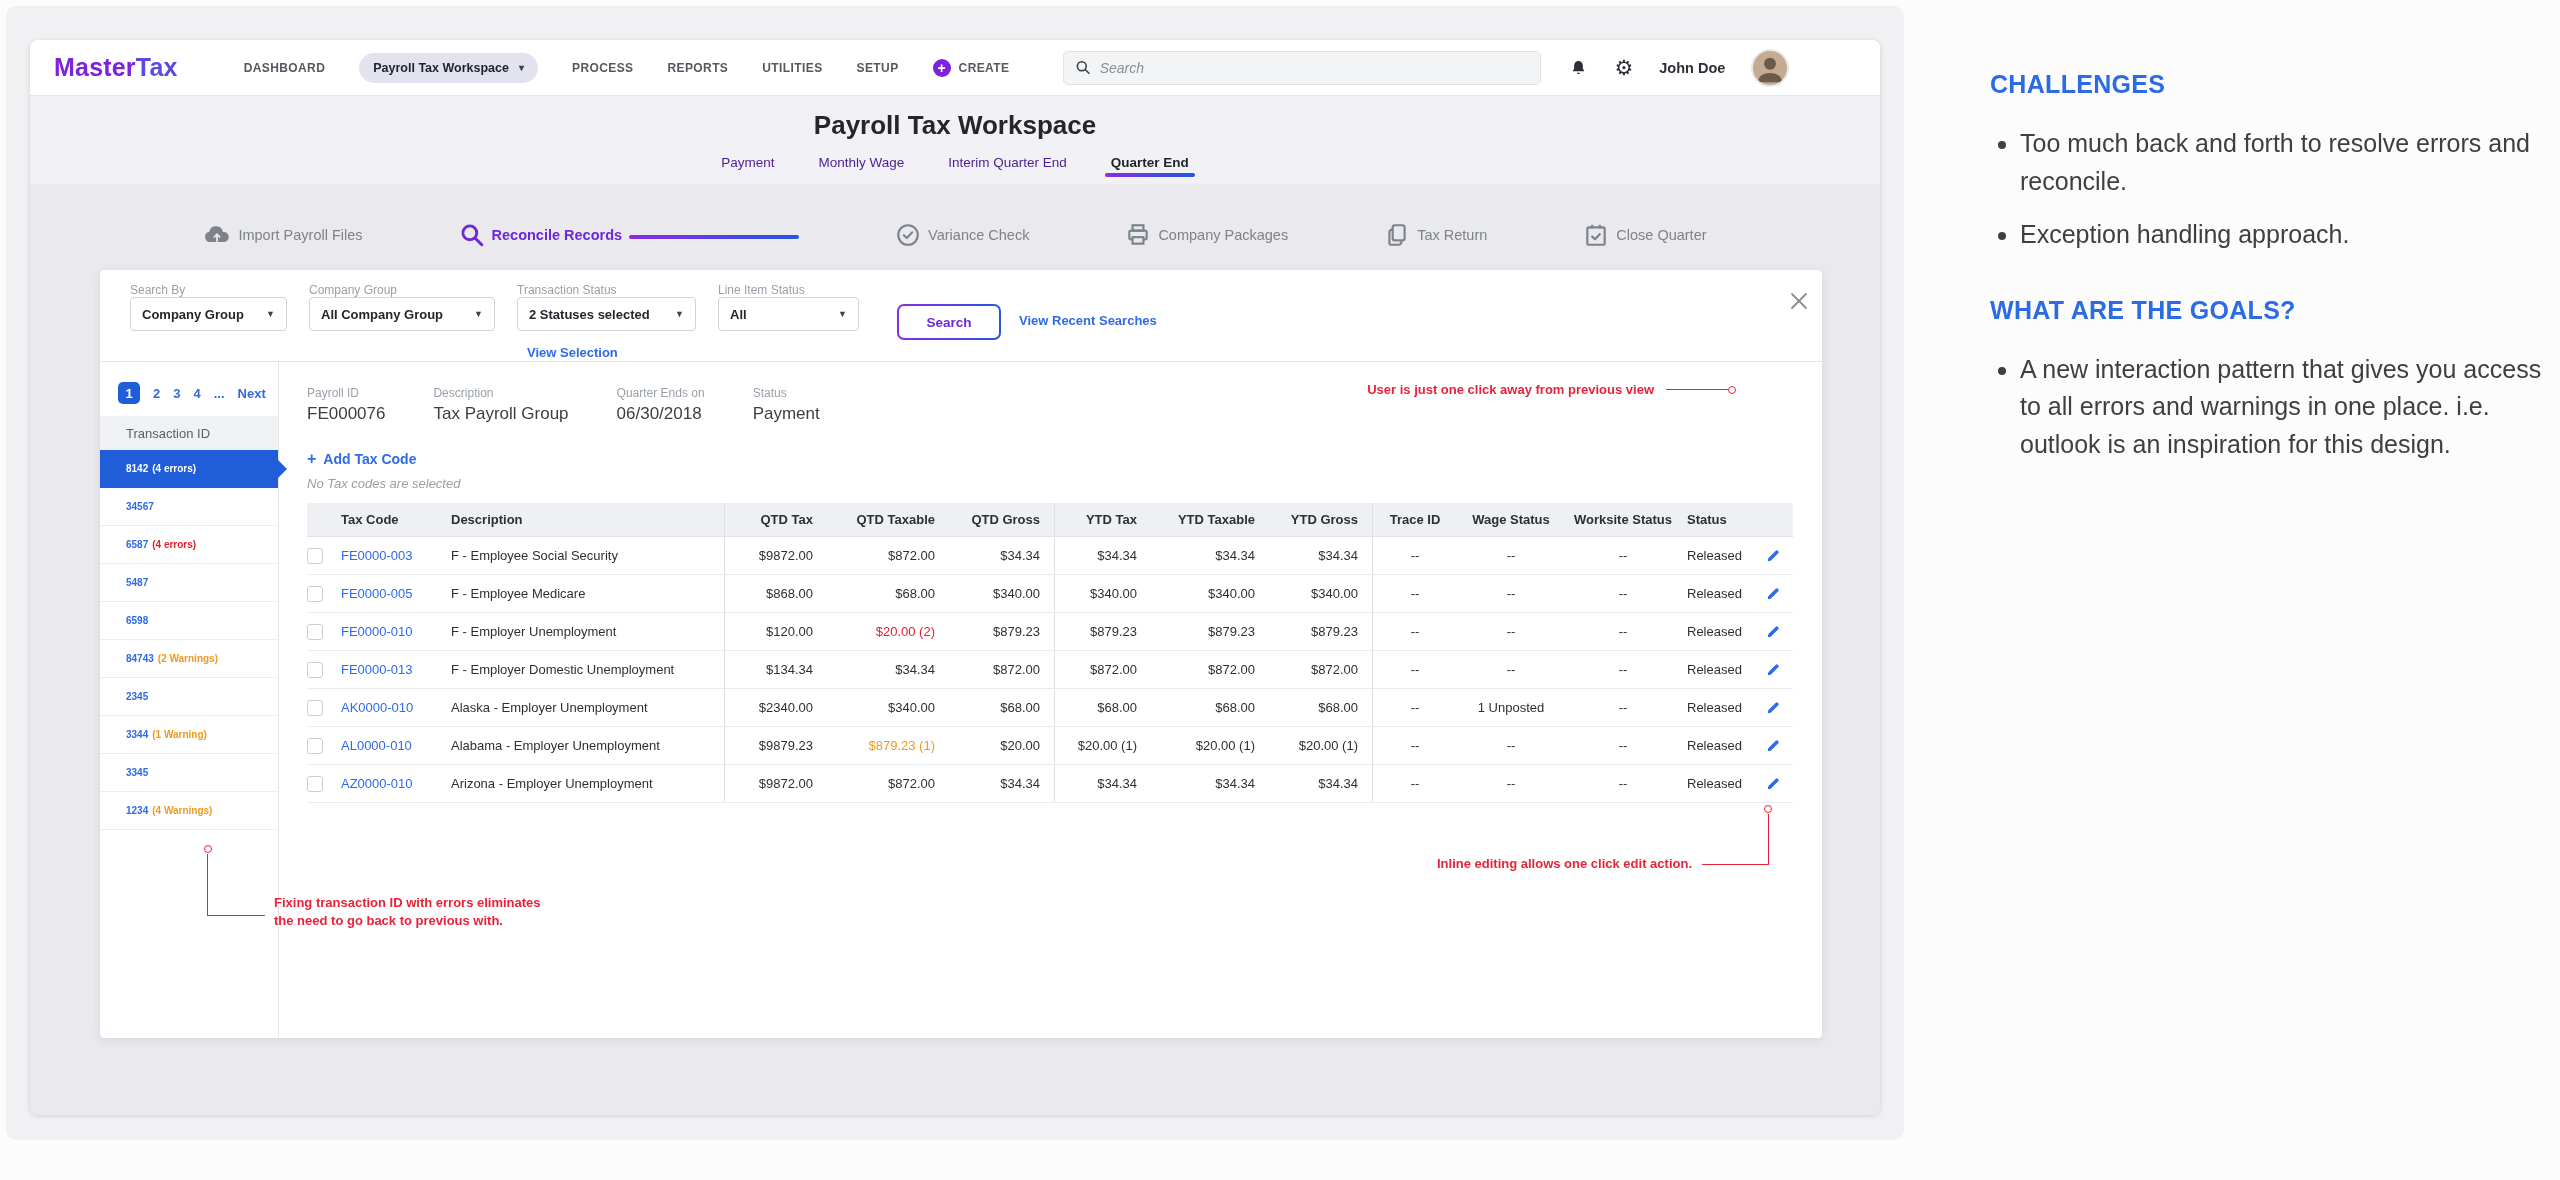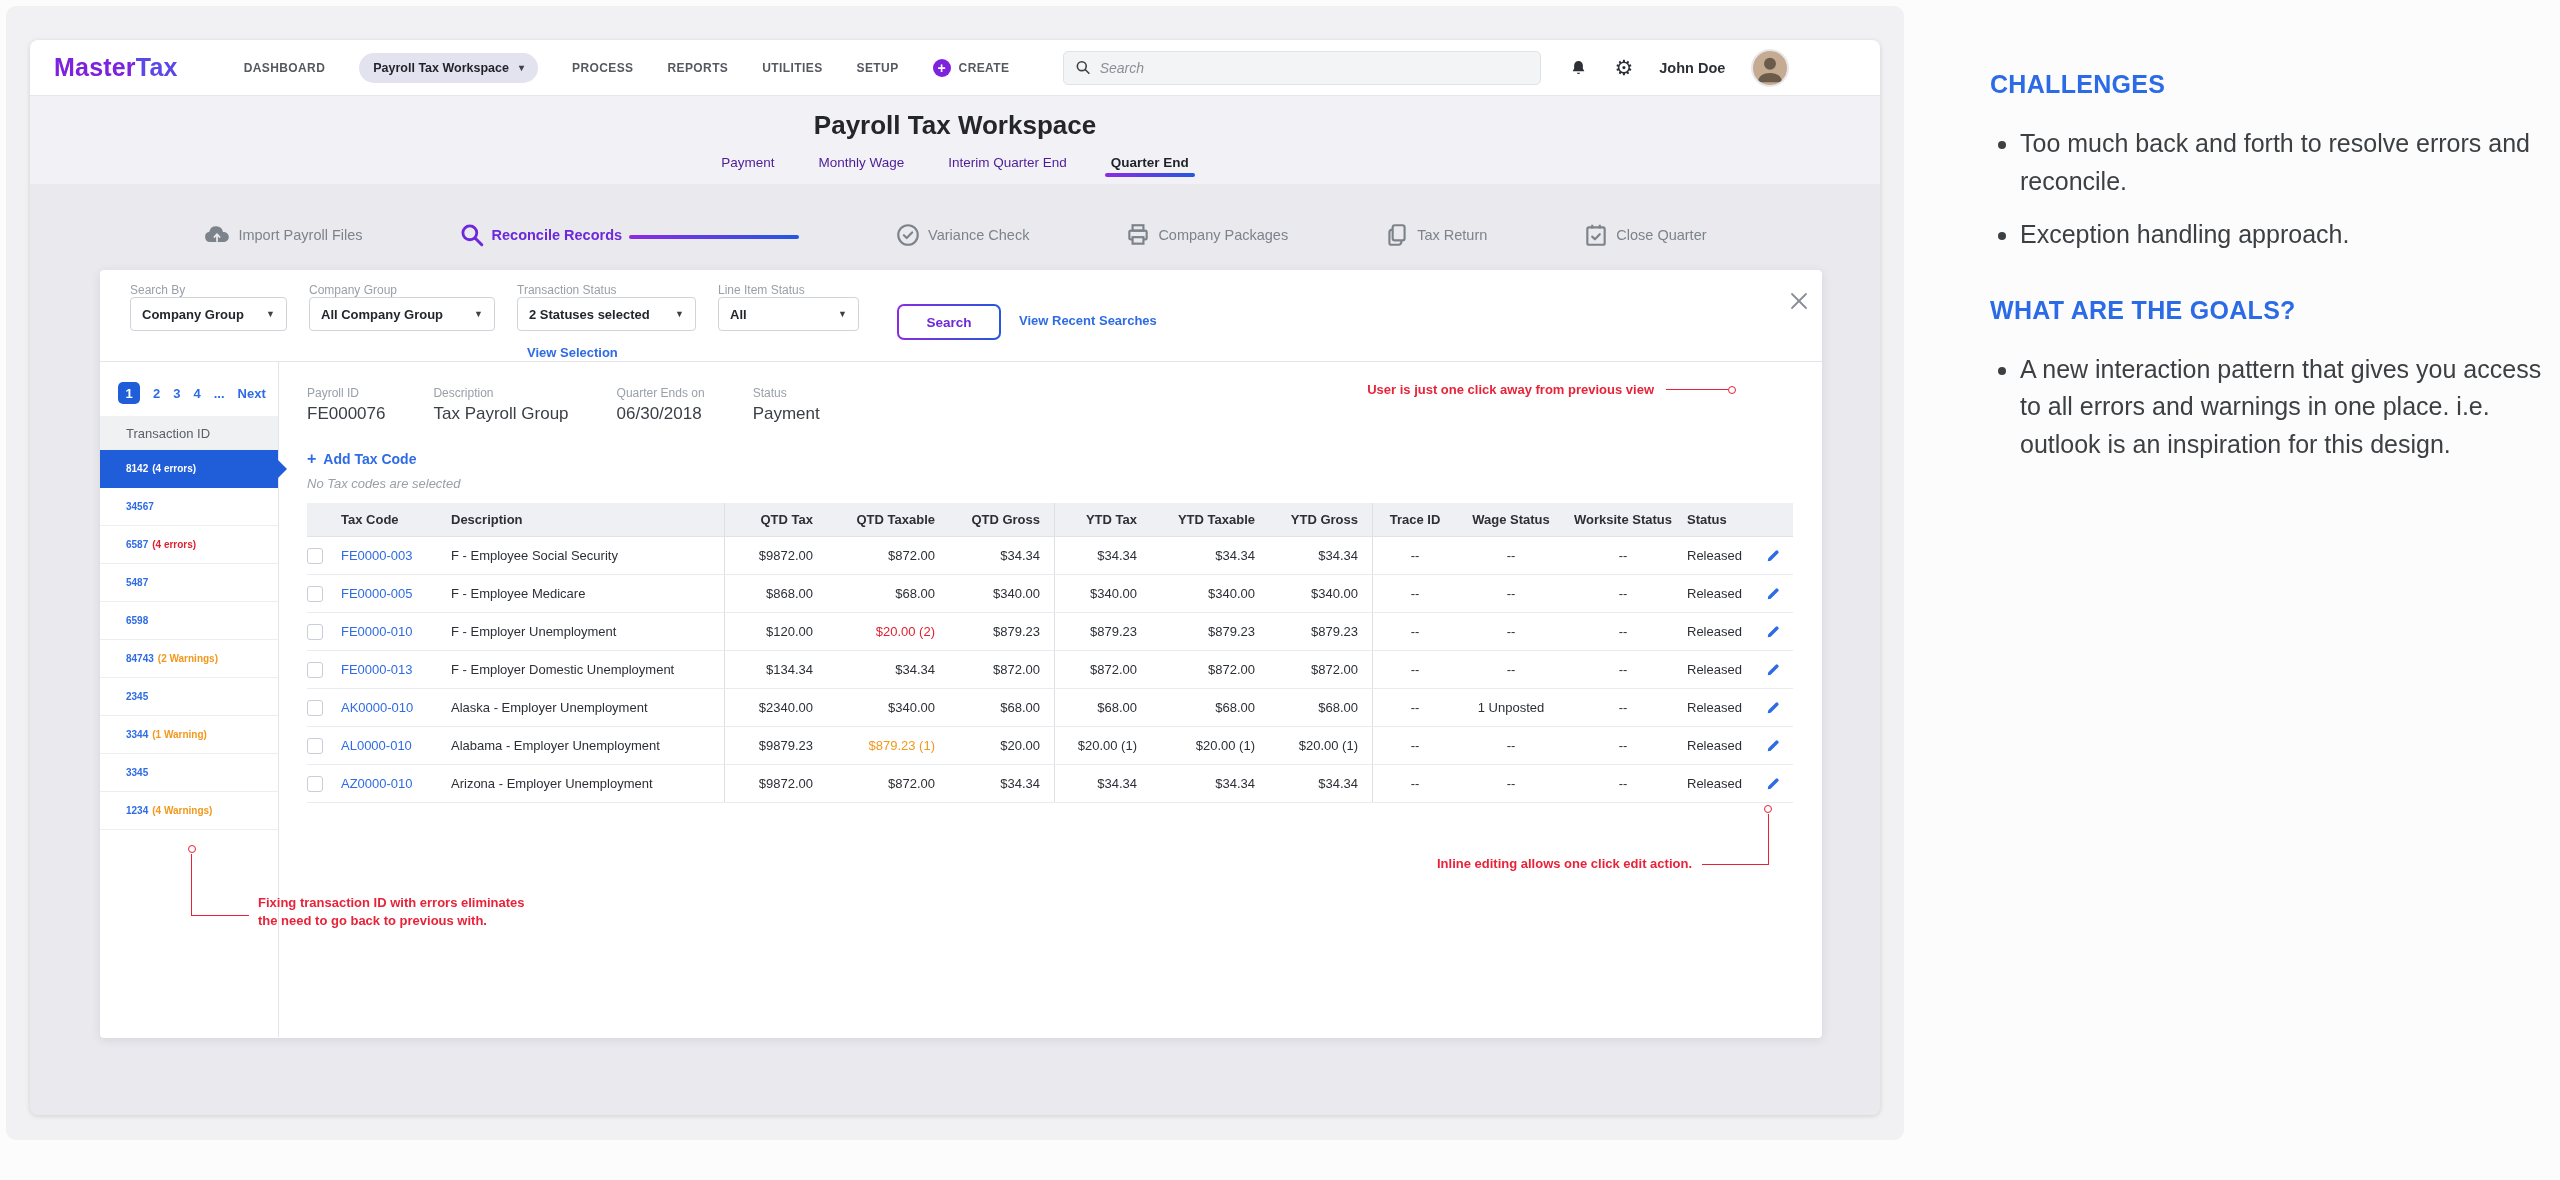--- a/index.html
+++ b/index.html
@@ -111,21 +111,21 @@
   .edit-ic { cursor:pointer; display:flex; }
   .anno-text { font-size:13px; font-weight:bold; color:#e82339; }
   .dot { width:8px; height:8px; border:1.5px solid #e82339; border-radius:50%; background:#fff; }
   .anno-close { position:absolute; top:112px; right:86px; display:flex; align-items:center; gap:0; }
   .anno-close .hline { width:62px; border-top:1.5px solid #e82339; margin-left:12px; }
   .anno-inline { position:absolute; left:1060px; top:535px; width:612px; height:80px; }
   .anno-inline .dot { position:absolute; right:0; top:0; }
   .anno-inline .vline { position:absolute; right:3px; top:9px; height:51px; border-left:1.5px solid #e82339; }
   .anno-inline .hline { position:absolute; right:4px; top:59px; width:66px; border-top:1.5px solid #e82339; }
   .anno-inline .anno-text { position:absolute; right:80px; top:51px; white-space:nowrap; }
-  .anno-side { position:absolute; left:88px; top:575px; width:420px; height:110px; }
+  .anno-side { position:absolute; left:104px; top:575px; width:420px; height:110px; }
   .anno-side .dot { position:absolute; left:0; top:0; }
   .anno-side .vline { position:absolute; left:3px; top:9px; height:61px; border-left:1.5px solid #e82339; }
   .anno-side .hline { position:absolute; left:3px; top:70px; width:58px; border-top:1.5px solid #e82339; }
   .anno-side .anno-text { position:absolute; left:70px; top:49px; line-height:1.4; }
 
   
   .notes { position:absolute; left:1990px; top:70px; width:560px; }
   .notes h2 { font-size:25px; font-weight:bold; color:#2b6be6; letter-spacing:.3px; }
   .notes ul { margin:26px 0 0 30px; }
   .notes li { font-size:25px; color:#3d4043; line-height:1.5; margin-bottom:10px;margin-top:16px; }

